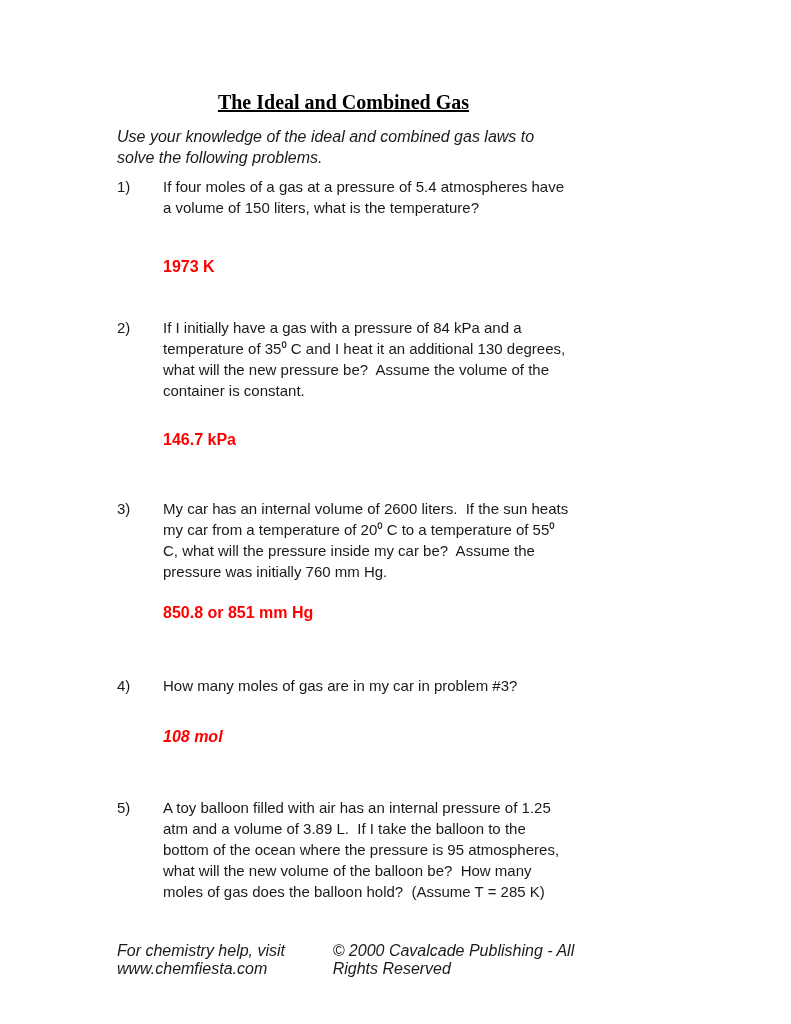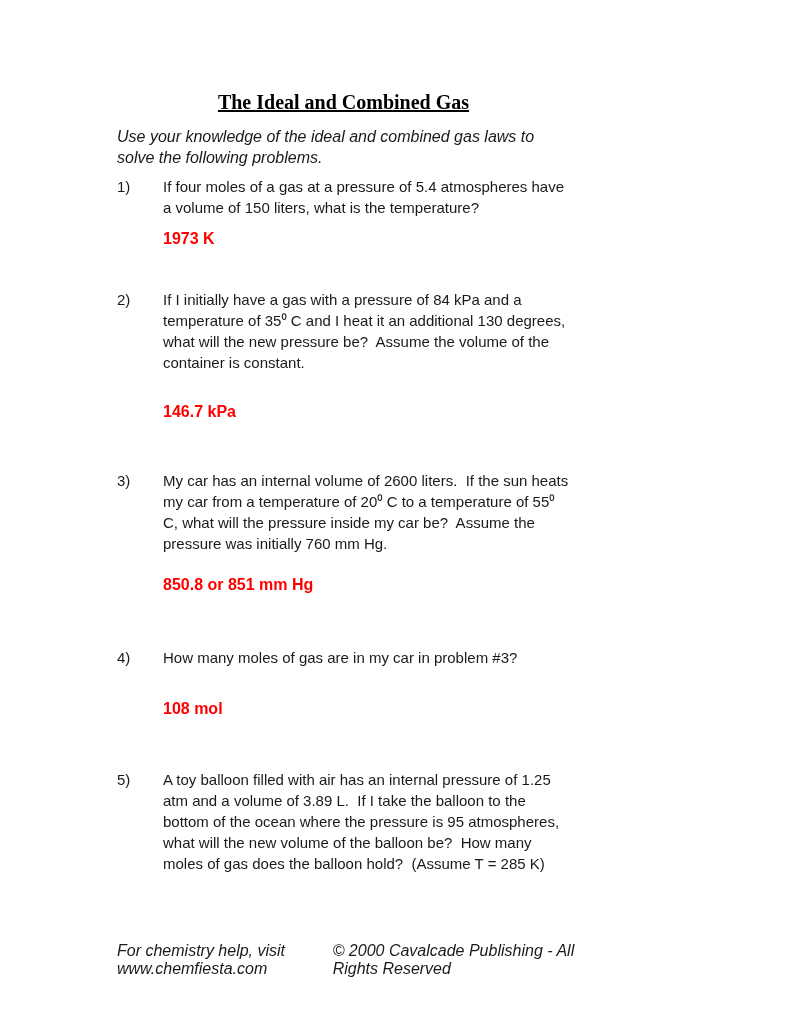--- a/index.html
+++ b/index.html
@@ -41,27 +41,27 @@
   .answer {
     margin-left: 46px;
     color: var(--answer-color);
     font-weight: bold;
     font-size: 16px;
     line-height: 21px;
   }
   .ans-line { display: block; }
   .answer .dark { color: var(--text-color); }
   .p1 { margin-top: 0; }
-  .p1 .answer { margin-top: 10px; }
+  .p1 .answer { margin-top: 38px; }
   .p2 { margin-top: 40px; }
   .p2 .answer { margin-top: 28px; }
   .p3 { margin-top: 48px; }
   .p3 .answer { margin-top: 20px; }
   .p4 { margin-top: 52px; }
-  .p4 .answer { margin-top: 30px; }
+  .p4 .answer { margin-top: 30px; font-style: italic; }
   .p5 { margin-top: 50px; }
   .p5 .answer { margin-top: 28px; }
   .footer {
     position: absolute;
     left: 117px;
     right: 110px;
     bottom: 46px;
     display: flex;
     justify-content: space-between;
     font-size: 16px;

